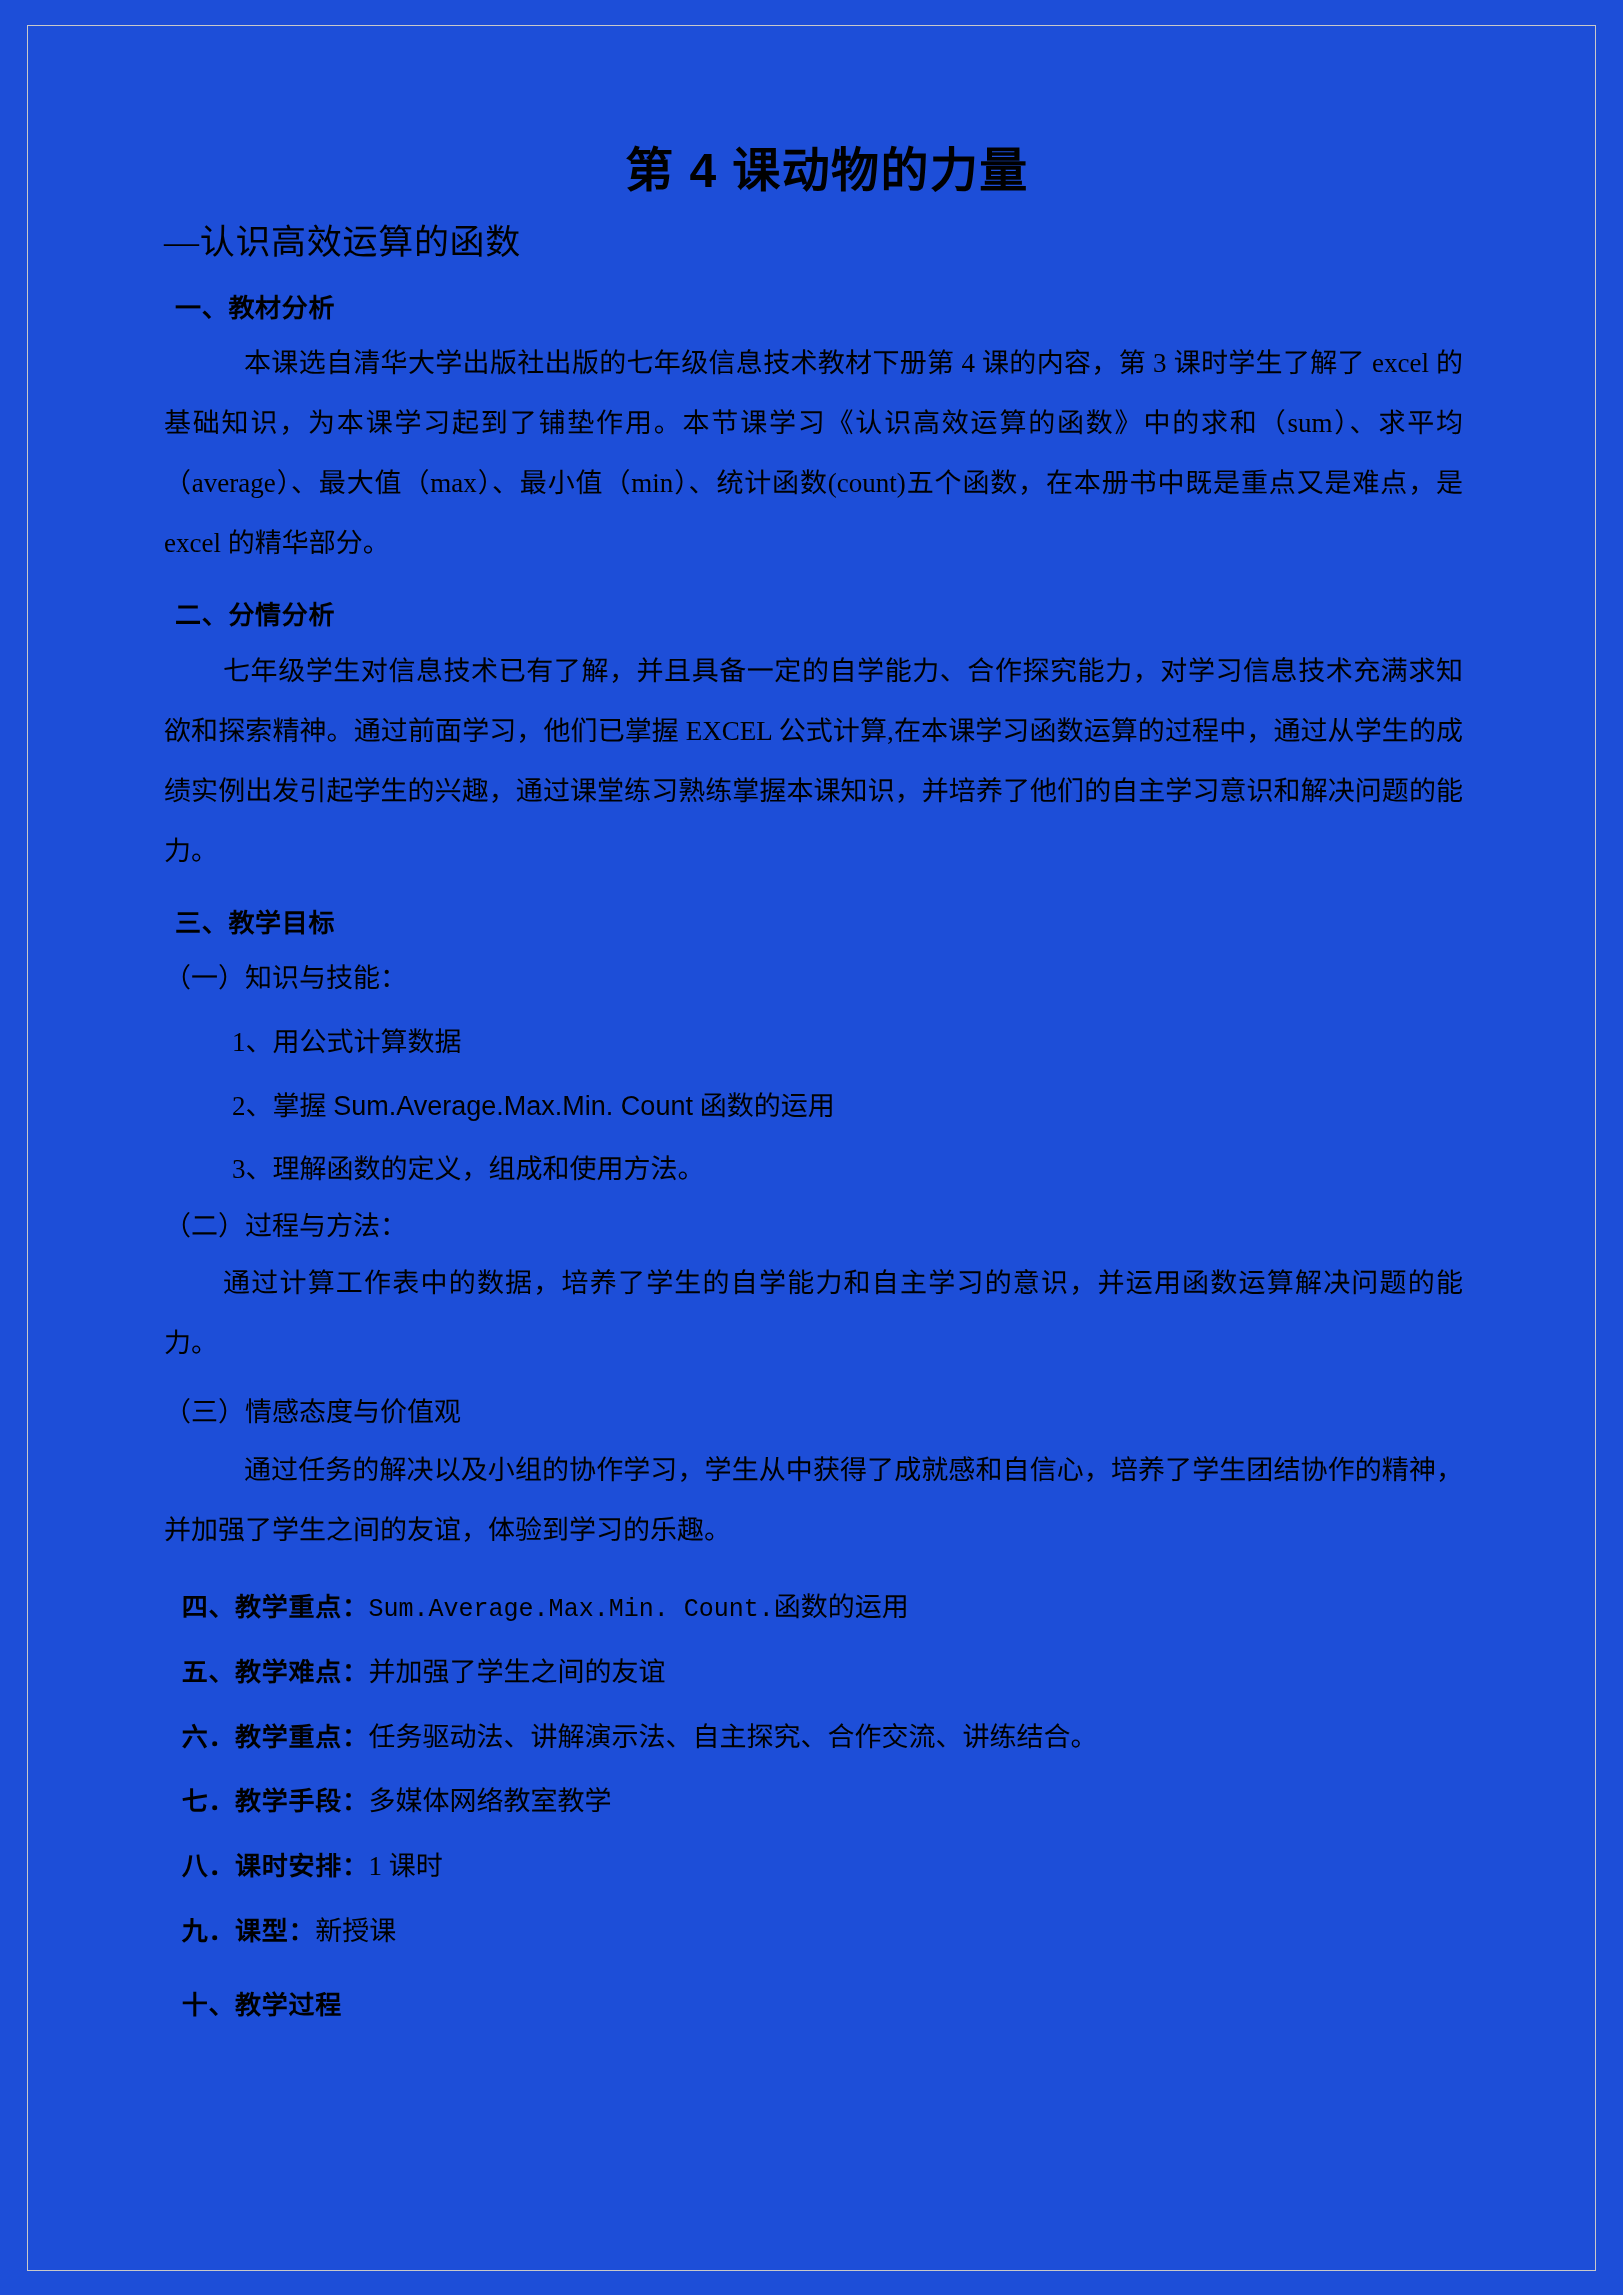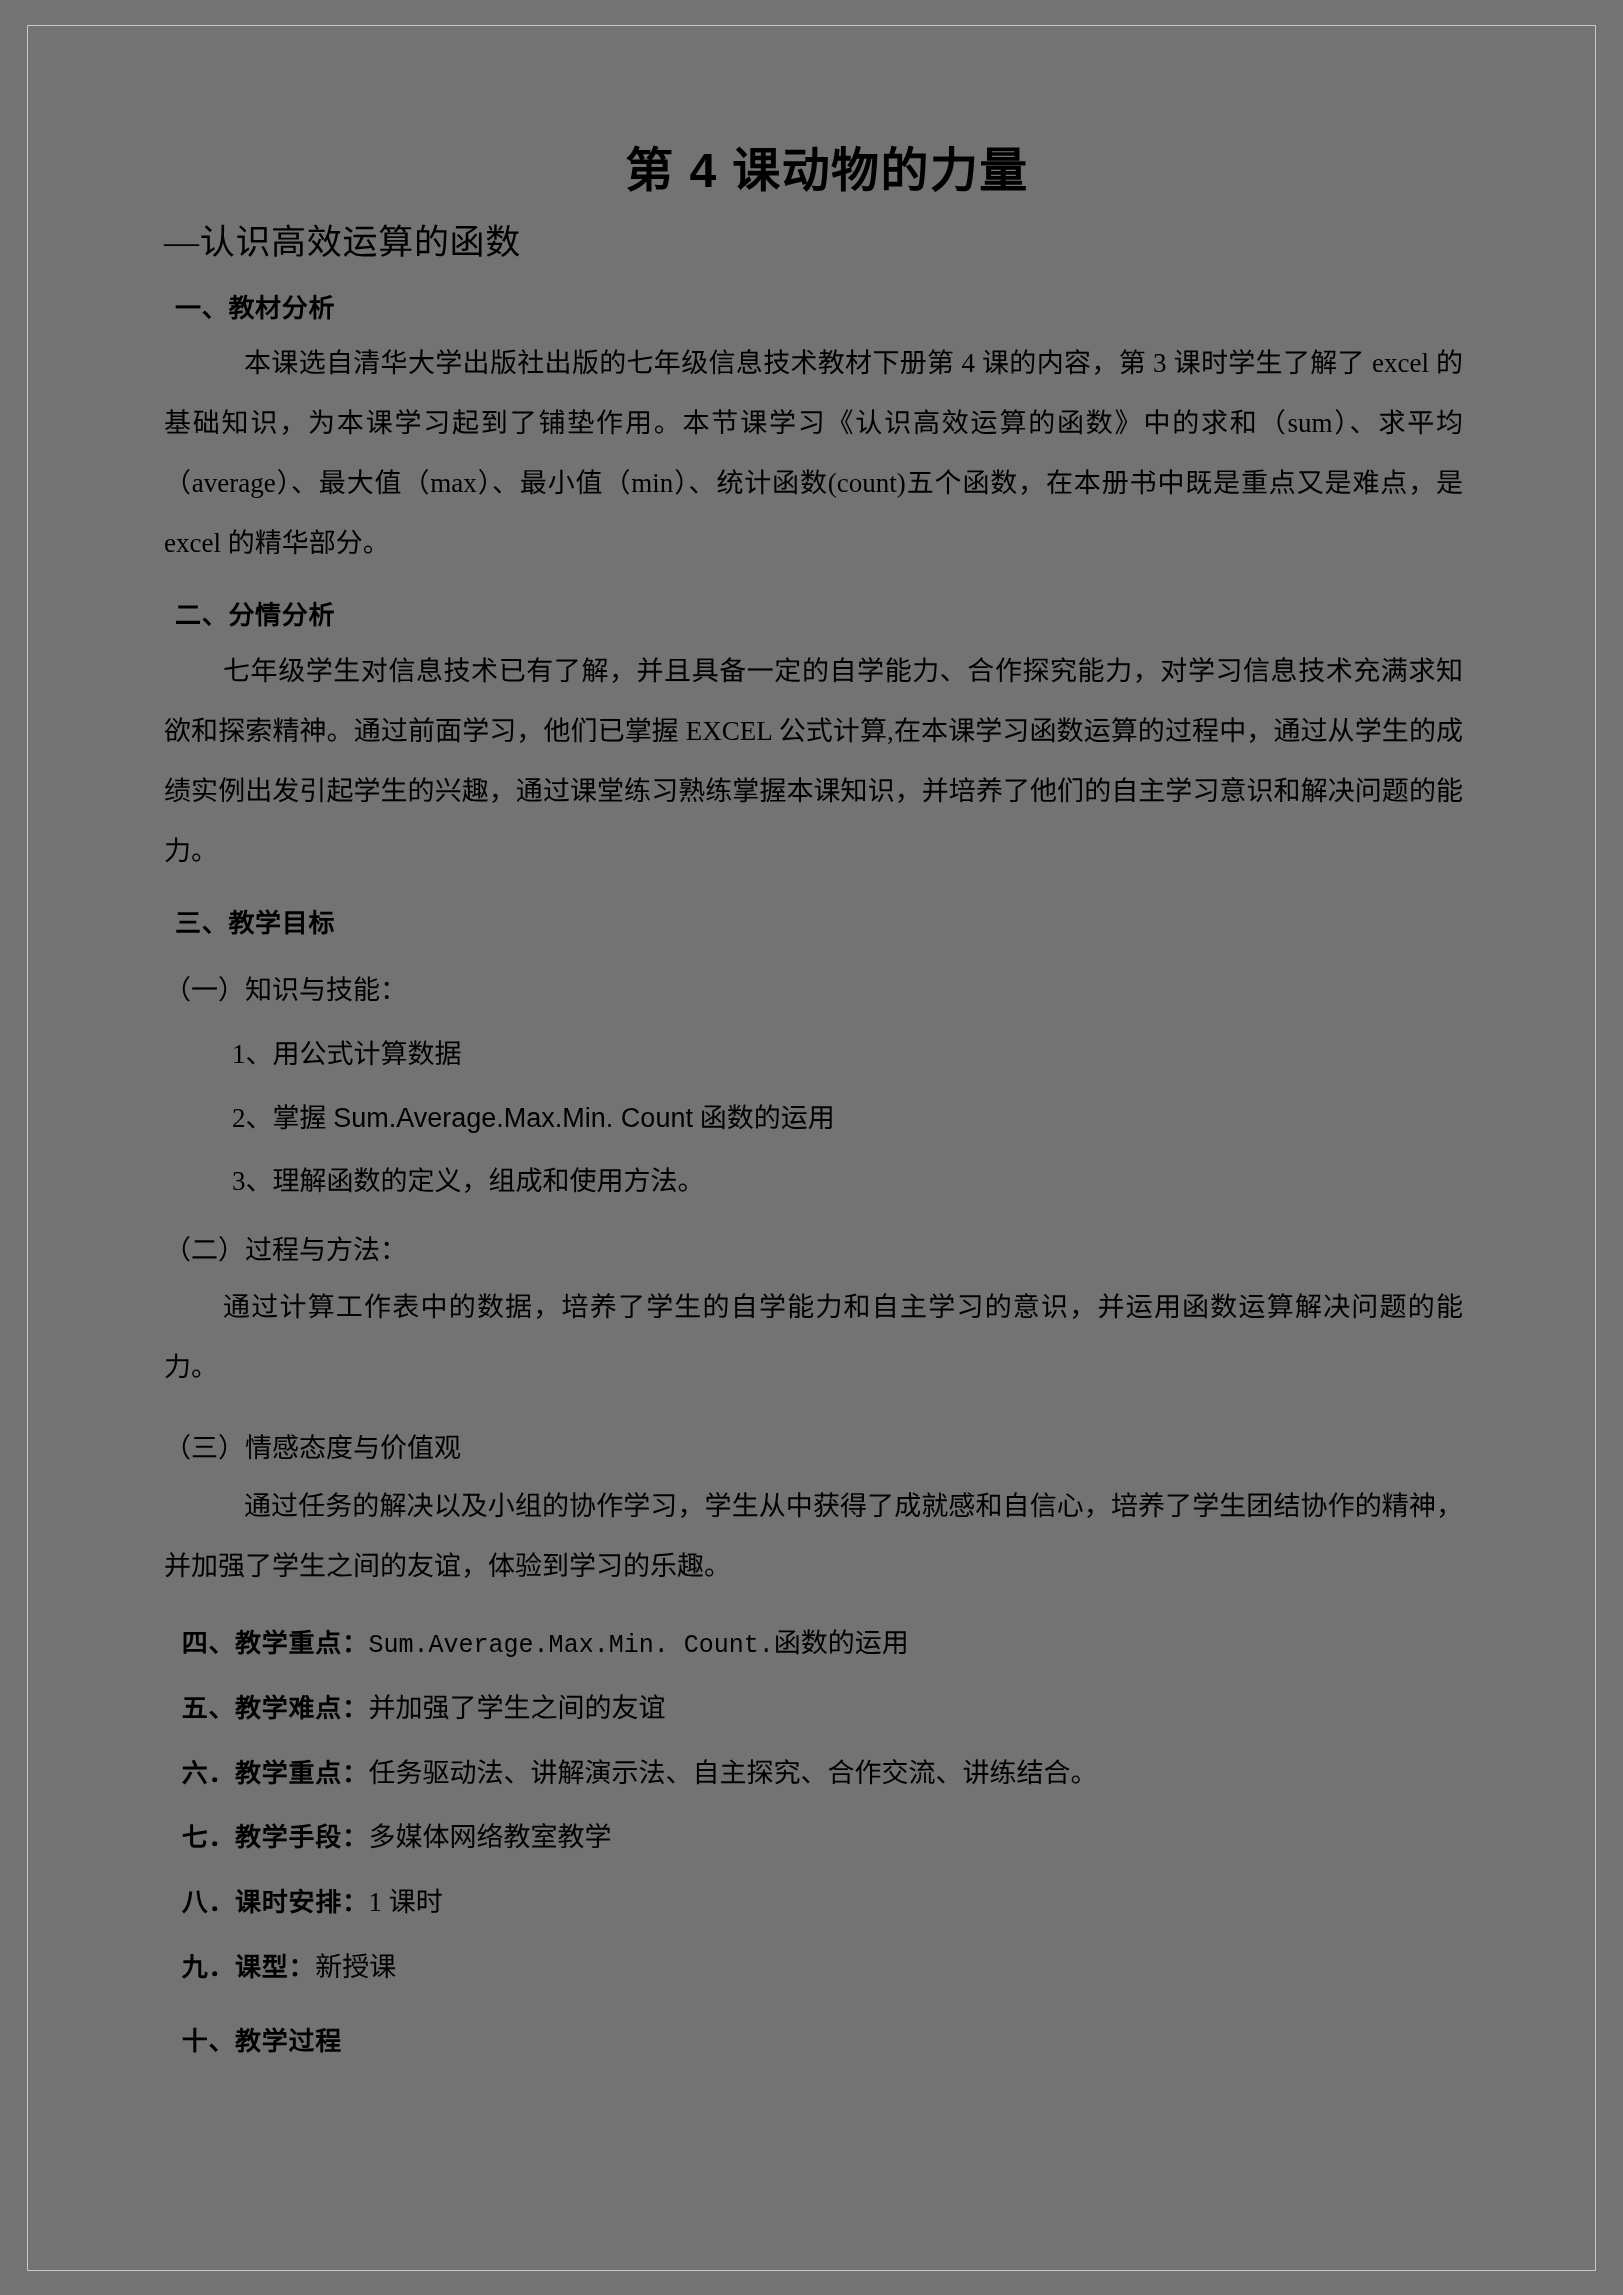--- a/index.html
+++ b/index.html
@@ -9,21 +9,21 @@
     background: #ffffff;
   }
   body {
     font-family: "Liberation Serif", "DejaVu Serif", serif;
     color: #000000;
   }
   .page {
     position: relative;
     width: 1623px;
     height: 2295px;
-    background: #737373;
+    background: #1d4ed8;
     box-sizing: border-box;
     overflow: hidden;
   }
   
   .frame-top, .frame-bottom {
     position: absolute;
     left: 27px;
     right: 27px;
     height: 0.7px;
     background: #c9c9c9;
@@ -86,21 +86,21 @@
     text-justify: inter-ideograph;
     letter-spacing: 0px;
   }
   p.body.ind { text-indent: 59px; }
   p.body.ind-big { text-indent: 80px; }
 
   
   .sub-label {
     font-size: 27px;
     line-height: 1.25;
-    margin: 35px 0 0 0;
+    margin: 23px 0 0 0;
   }
   .list-item {
     font-size: 27px;
     line-height: 1.25;
     margin: 30px 0 0 0;
     padding-left: 68px;
   }
   .sans-term {
     font-family: "Liberation Sans", "DejaVu Sans", sans-serif;
     font-size: 27px;

